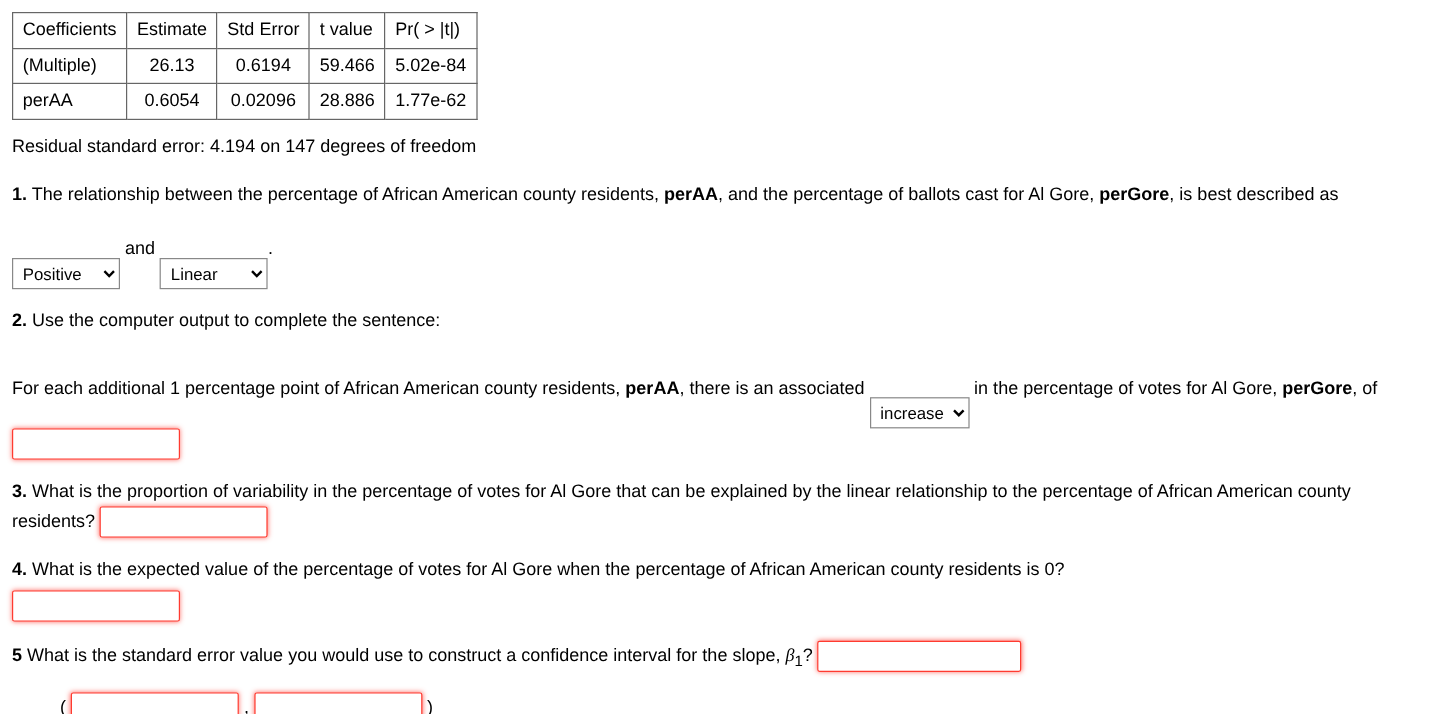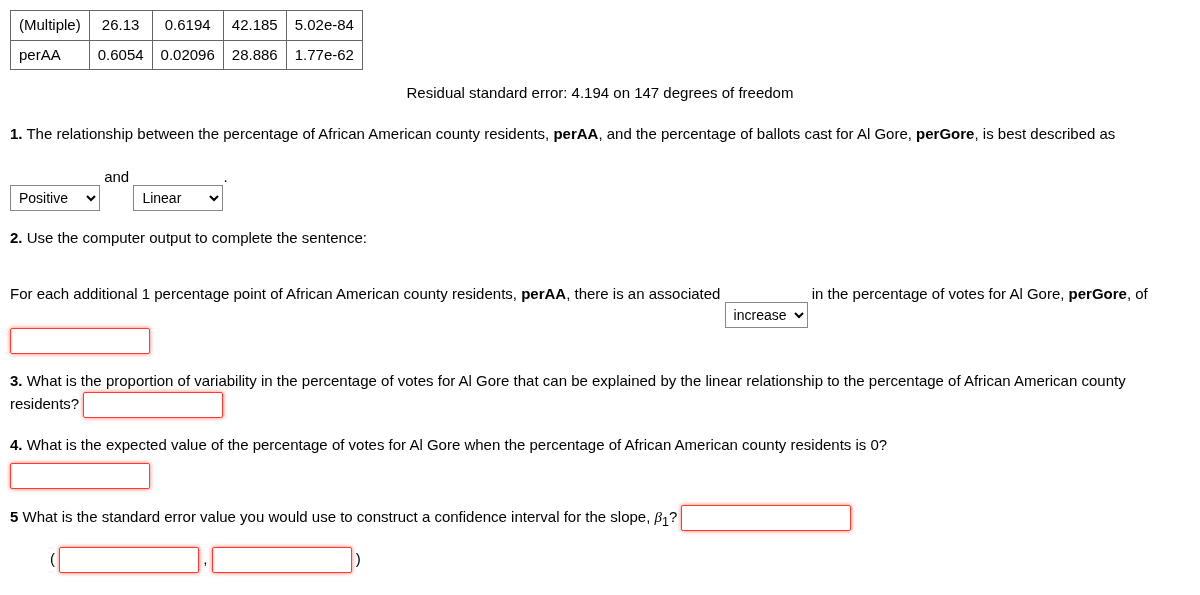--- a/index.html
+++ b/index.html
@@ -20,21 +20,20 @@
     border: 1px solid #666;
     padding: 3px 8px;
     text-align: left;
     font-size: 15px;
   }
   table.coef td.num {
     text-align: center;
   }
   .stats {
     margin-bottom: 18px;
-    text-align: center;
   }
   .q {
     margin-bottom: 16px;
   }
   select.sel {
     font-size: 14px;
     padding: 2px 4px;
     border: 1px solid #888;
     background: #fff;
     height: 26px;
@@ -61,25 +60,32 @@
   .beta {
     font-style: italic;
     font-family: "Times New Roman", serif;
   }
 </style>
 </head>
 <body>
 
 <table class="coef">
   <tbody>
+      <tr>
+    <td>Coefficients</td>
+    <td>Estimate</td>
+    <td>Std Error</td>
+    <td>t value</td>
+    <td>Pr( &gt; |t|)</td>
+  </tr>
   <tr>
     <td>(Multiple)</td>
     <td class="num">26.13</td>
     <td class="num">0.6194</td>
-    <td class="num">42.185</td>
+    <td class="num">59.466</td>
     <td class="num">5.02e-84</td>
   </tr>
   <tr>
     <td>perAA</td>
     <td class="num">0.6054</td>
     <td class="num">0.02096</td>
     <td class="num">28.886</td>
     <td class="num">1.77e-62</td>
   </tr>
 </tbody>

